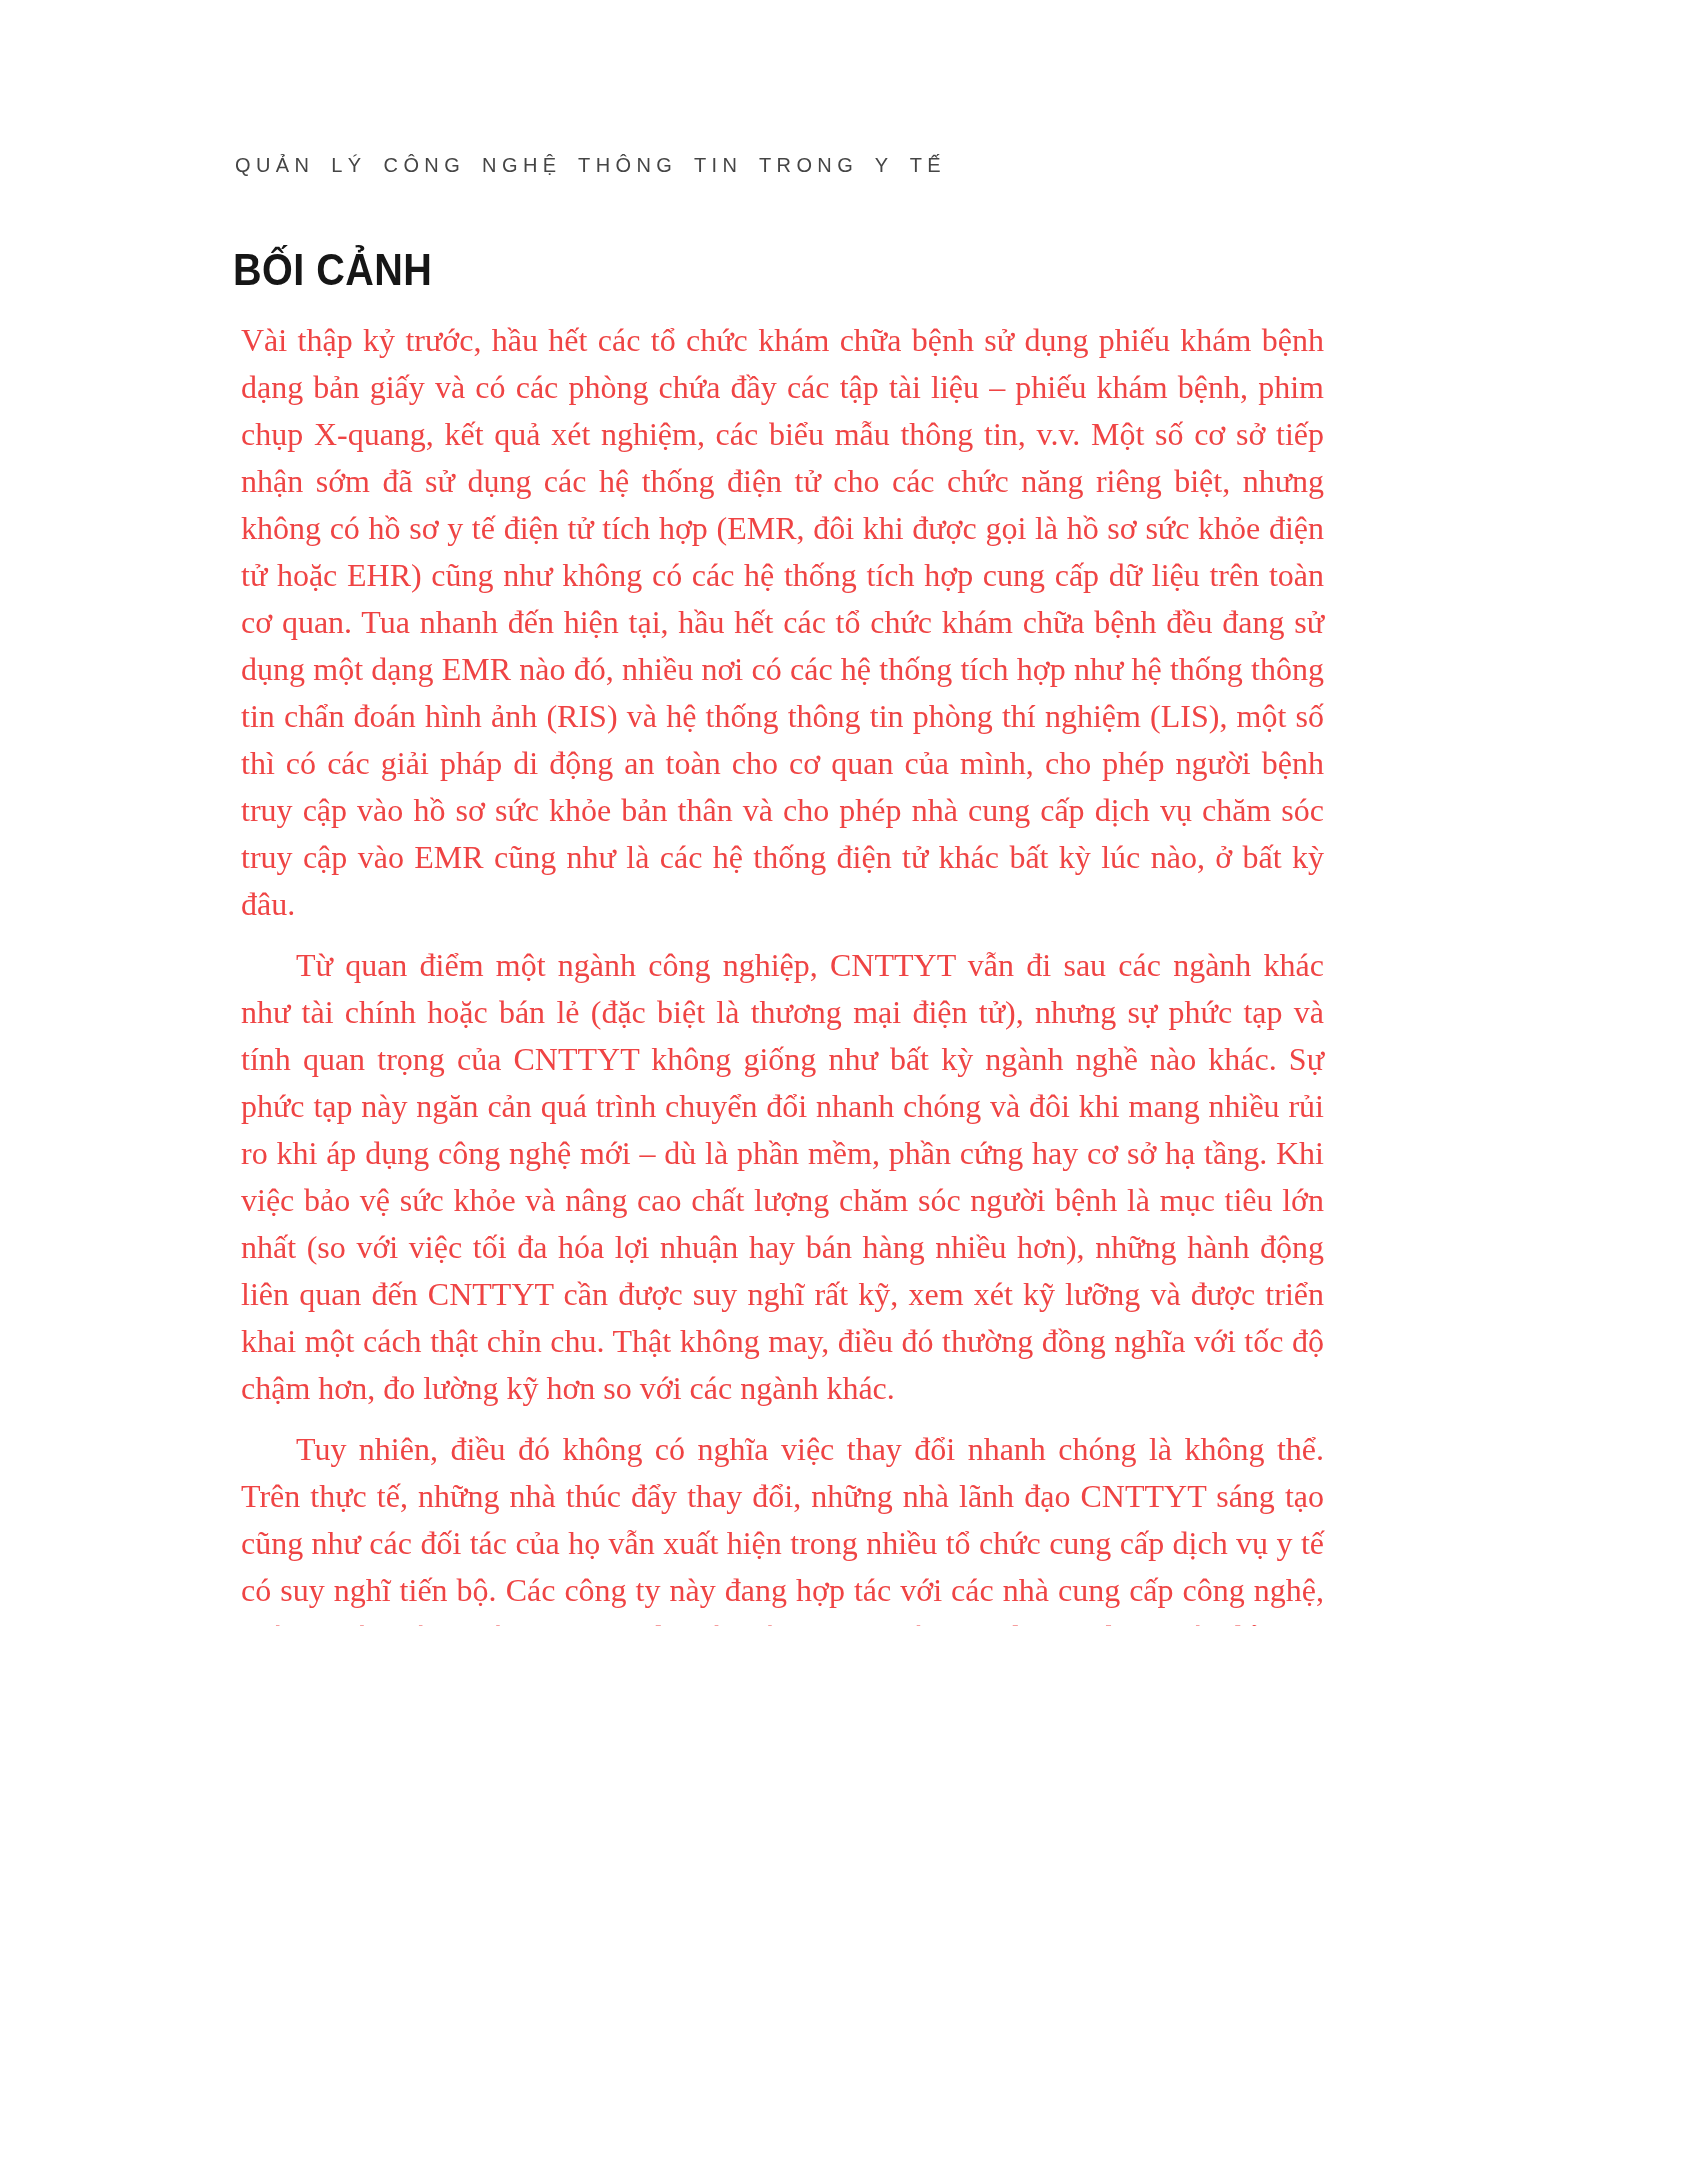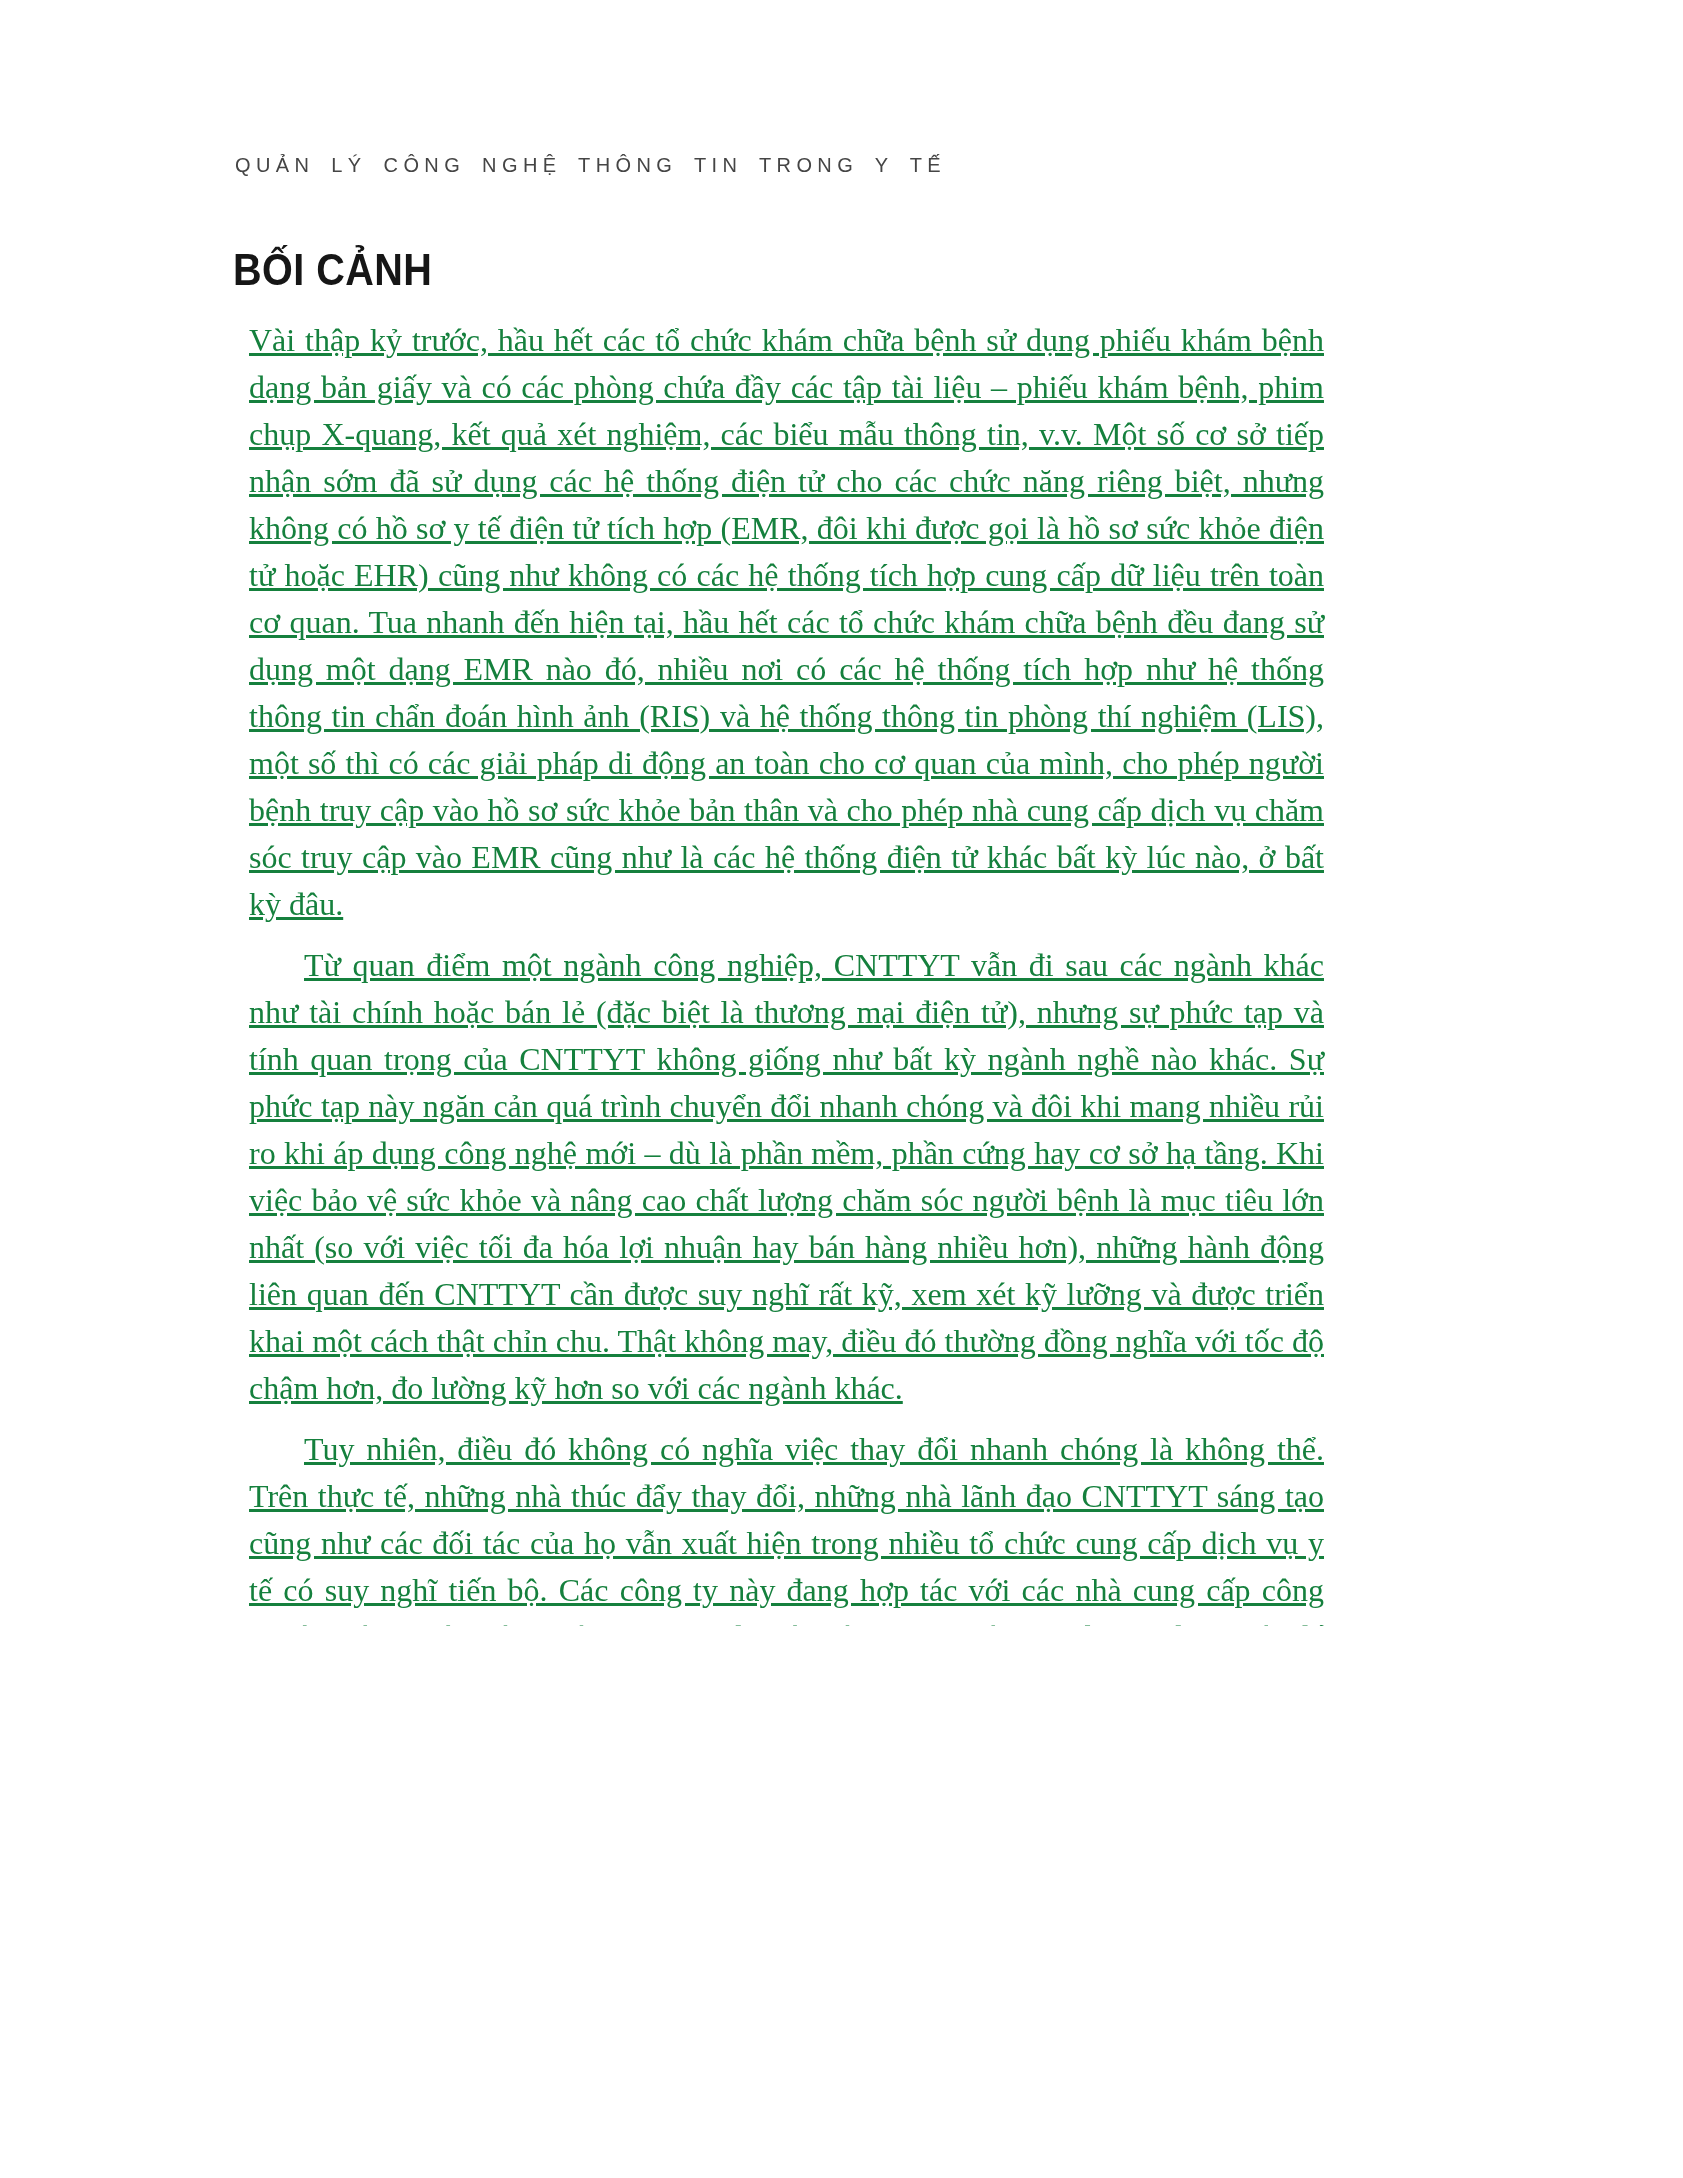--- a/index.html
+++ b/index.html
@@ -43,27 +43,26 @@
     transform-origin: left top;
     white-space: nowrap;
   }
   .body-text {
     position: absolute;
     left: 233px;
     top: 317px;
     width: 1091px;
   }
   .para {
-    margin: 0 0 14px 16px;
+    margin: 0 0 14px 8px;
     font-size: 32px;
     line-height: 47px;
     text-align: justify;
     text-indent: 55px;
-    color: #15803d;
-    text-decoration: underline;
+    color: #ef4444;
   }
   .para.no-indent {
     text-indent: 0;
   }
   .para em {
     font-style: italic;
   }
   .page-footer {
     position: absolute;
     left: 235px;

